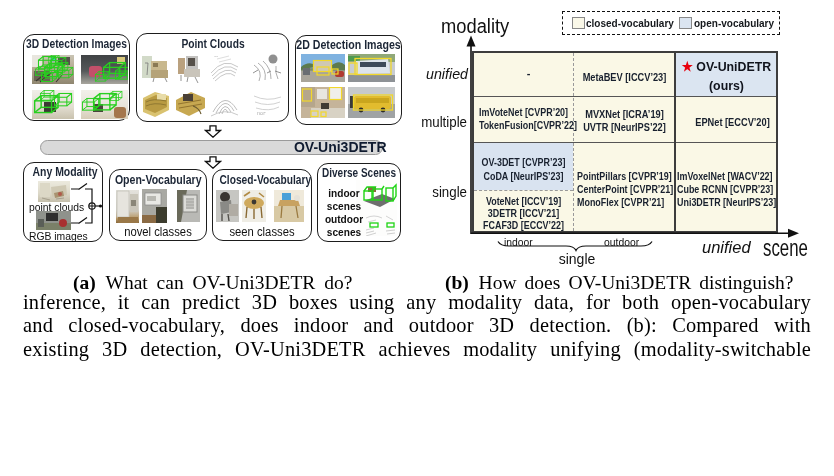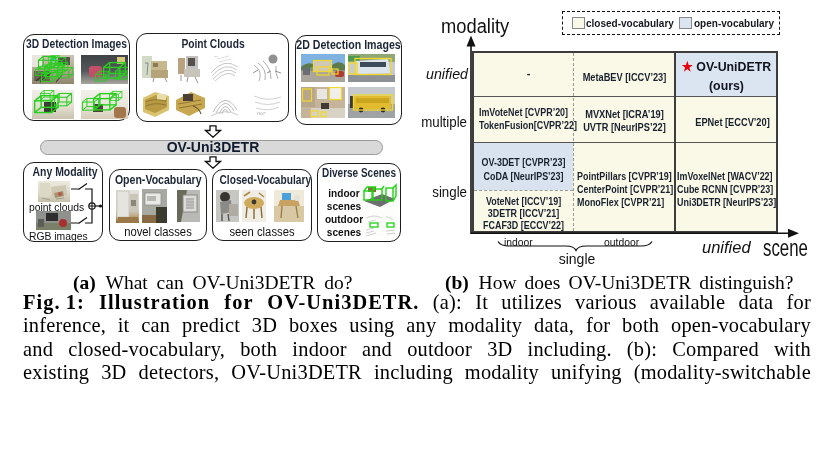--- a/index.html
+++ b/index.html
@@ -197,21 +197,21 @@
 </div>
 
 <svg class="abs" style="left:204px;top:125px;" width="18" height="13" viewBox="0 0 18 13">
   <path d="M6 0.8 L12 0.8 L12 5.5 L16.5 5.5 L9 12.2 L1.5 5.5 L6 5.5 Z" fill="#fff" stroke="#111" stroke-width="1.3"></path>
 </svg>
 <svg class="abs" style="left:204px;top:156px;" width="18" height="13" viewBox="0 0 18 13">
   <path d="M6 0.8 L12 0.8 L12 5.5 L16.5 5.5 L9 12.2 L1.5 5.5 L6 5.5 Z" fill="#fff" stroke="#111" stroke-width="1.3"></path>
 </svg>
 
 <div class="abs" style="left:39.5px;top:139.5px;width:343.5px;height:15.5px;background:#d9d9d9;border:1px solid #9a9a9a;border-radius:8px;box-sizing:border-box;"></div>
-<div class="abs" style="left:39.5px;top:139px;width:347px;height:16px;line-height:16px;text-align:center;font-size:14px;font-weight:700;color:#101b30;">OV-Uni3DETR</div>
+<div class="abs" style="left:39.5px;top:139px;width:347px;height:16px;line-height:16px;text-align:right;font-size:14px;font-weight:700;color:#101b30;">OV-Uni3DETR</div>
 
 <div class="panel" style="left:23px;top:162px;width:80px;height:80px;"></div>
 <div class="ptitle" style="left:28px;top:165px;width:70px;font-size:12px;transform:scaleX(0.87);">Any Modality</div>
 <div class="photo" id="b1p1" style="left:38px;top:181px;width:32px;height:21px;">
   <svg width="32" height="21">
     <rect x="2" y="2" width="10" height="14" fill="#dcd8c6"></rect>
     <path d="M13 6 L28 4 L29 14 L14 16 Z" fill="#cfc9b4"></path>
     <path d="M16 12 L25 10 L26 15 L17 17 Z" fill="#a89270"></path>
     <circle cx="22" cy="13" r="2" fill="#b05a4a"></circle>
     <path d="M4 17 L12 19 M18 18 L26 17" stroke="#9a9482" stroke-width="0.8"></path>
@@ -367,24 +367,23 @@
   <path d="M2 3.5 Q4.5 8 13 8 L70 8 Q78 8 80 12.5 Q82 8 90 8 L145 8 Q153.5 8 156 3.5" stroke="#111" stroke-width="1.2" fill="none"></path>
 </svg>
 <div class="abs" style="left:542px;top:251px;width:70px;text-align:center;font-size:14px;color:#111;">single</div>
 <div class="abs" style="left:702px;top:238px;font-size:16.5px;font-style:italic;color:#111;">unified</div>
 <div class="abs" style="left:763px;top:234px;font-size:24px;color:#111;transform:scaleX(0.7);transform-origin:0 0;">scene</div>
 
 <div class="abs serif" style="left:73px;top:272px;font-size:19.5px;word-spacing:4px;"><b>(a)</b> What can OV-Uni3DETR do?</div>
 <div class="abs serif" style="left:445px;top:272px;font-size:19.5px;word-spacing:3.2px;"><b>(b)</b> How does OV-Uni3DETR distinguish?</div>
 
 <div class="abs serif" id="para" style="left:23px;top:291px;width:788px;font-size:20.4px;letter-spacing:0.2px;">
-<div class="jline"><b style="letter-spacing:1.05px;">Fig. 1: Illustration for OV-Uni3DETR.</b> (a): It utilizes various available data for</div>
 <div class="jline">inference, it can predict 3D boxes using any modality data, for both open-vocabulary</div>
-<div class="jline">and closed-vocabulary, both indoor and outdoor 3D including. (b): Compared with</div>
-<div class="jline">existing 3D detectors, OV-Uni3DETR including modality unifying (modality-switchable</div>
+<div class="jline">and closed-vocabulary, does indoor and outdoor 3D detection. (b): Compared with</div>
+<div class="jline">existing 3D detection, OV-Uni3DETR achieves modality unifying (modality-switchable</div>
 </div>
 
 <style id="photoart">
 #a1p1{background:linear-gradient(180deg,#c9c4b4 0%,#b6ab92 45%,#8f8670 100%);}
 #a1p2{background:linear-gradient(180deg,#3f4244 0%,#55585a 55%,#a8a69e 100%);}
 #a1p3{background:linear-gradient(180deg,#f0eee8 0%,#e2ddd0 60%,#c9c2ae 100%);}
 #a1p4{background:linear-gradient(180deg,#f2f0ea 0%,#e8e4da 55%,#d6cdb8 100%);}
 #a3p1{background:linear-gradient(180deg,#7db0e0 0%,#88b6dd 38%,#7a8a6a 55%,#b3afa4 70%,#a8a49a 100%);}
 #a3p2{background:linear-gradient(180deg,#9aa98a 0%,#cdd4da 30%,#dde3ea 55%,#9ba0a6 80%,#8e9296 100%);}
 #a3p3{background:linear-gradient(180deg,#c9bda6 0%,#cfc3ab 55%,#dcd3c0 100%);}

